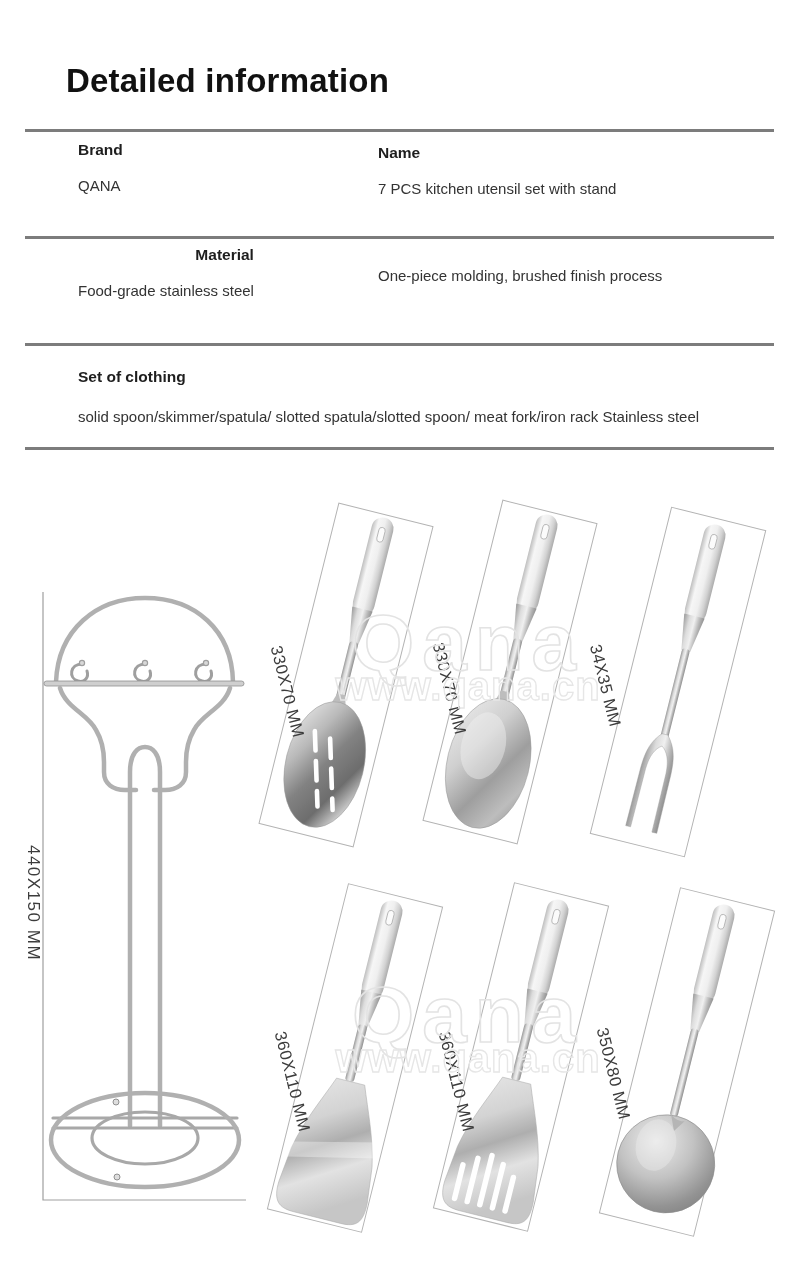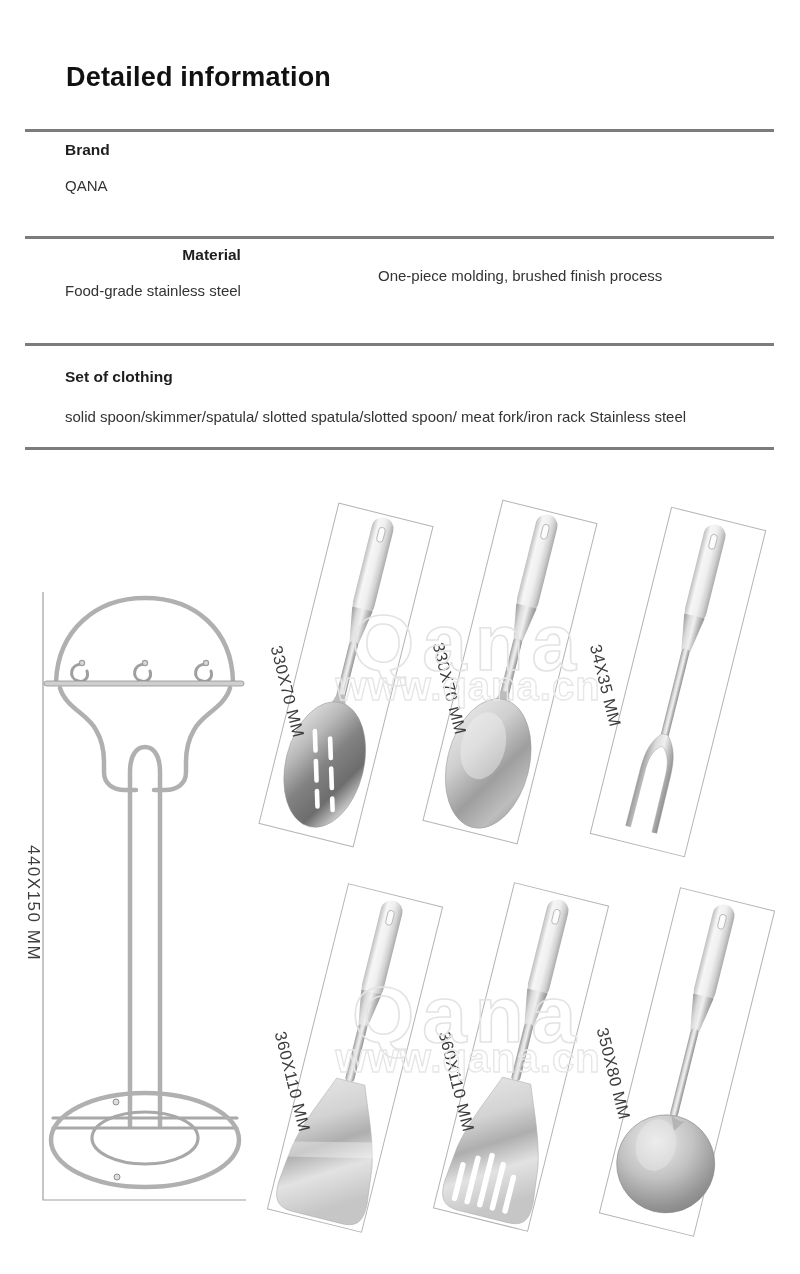--- a/index.html
+++ b/index.html
@@ -1,26 +1,26 @@
 <!DOCTYPE html>
 <html><head>
 <meta charset="utf-8">
 <style>
   html,body{margin:0;padding:0;background:#ffffff;}
   .page{position:relative;width:800px;height:1274px;background:#fff;overflow:hidden;
         font-family:"Liberation Sans","DejaVu Sans",sans-serif;}
-  .title{position:absolute;left:66px;top:62px;margin:0;font-size:27px;font-weight:bold;
+  .title{position:absolute;left:66px;top:62px;margin:0;font-size:33px;font-weight:bold;
          color:#111;letter-spacing:0.2px;}
   .rule{position:absolute;left:25px;width:749px;height:3px;background:#7c7c7c;}
   .rule1{top:129px}.rule2{top:236px}.rule3{top:343px}.rule4{top:447px}
   .cell{position:absolute;}
   .cell .lbl{margin:0;font-size:15.5px;font-weight:bold;color:#1e1e1e;}
   .cell .val{margin:18px 0 0 0;font-size:15px;color:#333;}
   .cell-wide .val{margin-top:22px;}
-  .c1{left:65px;} .c2{left:378px;}
+  .c1{left:78px;} .c2{left:378px;}
   .r1{top:141px;} .r1b{top:144px;} .r2{top:246px;text-align:right;} .r2b{top:249px;} .r3{top:368px;}
   .gallery{position:absolute;left:0;top:450px;width:800px;height:824px;}
   .dim{font-size:16.5px;fill:#3c3c3c;letter-spacing:0.6px;}
   .dim-rack{font-size:17px;fill:#3c3c3c;letter-spacing:1.5px;}
   .wm-big{font-size:80px;font-weight:bold;letter-spacing:8px;fill:none;stroke:#e3e3e3;stroke-width:1.6px;}
   .wm-small{font-size:40px;font-weight:bold;letter-spacing:1px;fill:none;stroke:#e6e6e6;stroke-width:1.3px;}
   .pbox{fill:#ffffff;stroke:#b3b3b3;stroke-width:1;}
   .dimline{stroke:#9f9f9f;stroke-width:1.2;fill:none;}
   .wire{stroke:#b0b0b0;stroke-width:4.5;fill:none;stroke-linecap:round;}
   .wire-thin{stroke:#a8a8a8;stroke-width:3.2;fill:none;stroke-linecap:round;}
@@ -34,20 +34,24 @@
 
   <div class="rule rule1"></div>
   <div class="rule rule2"></div>
   <div class="rule rule3"></div>
   <div class="rule rule4"></div>
 
   <div class="cell c1 r1">
     <p class="lbl">Brand</p>
     <p class="val">QANA</p>
   </div>
+  <div class="cell c2 r1b">
+    <p class="lbl">Name</p>
+    <p class="val">7 PCS kitchen utensil set with stand</p>
+  </div>
 
   <div class="cell c1 r2">
     <p class="lbl">Material</p>
     <p class="val">Food-grade stainless steel</p>
   </div>
   <div class="cell c2 r2b">
     <p class="val">One-piece molding, brushed finish process</p>
   </div>
 
   <div class="cell cell-wide c1 r3">

